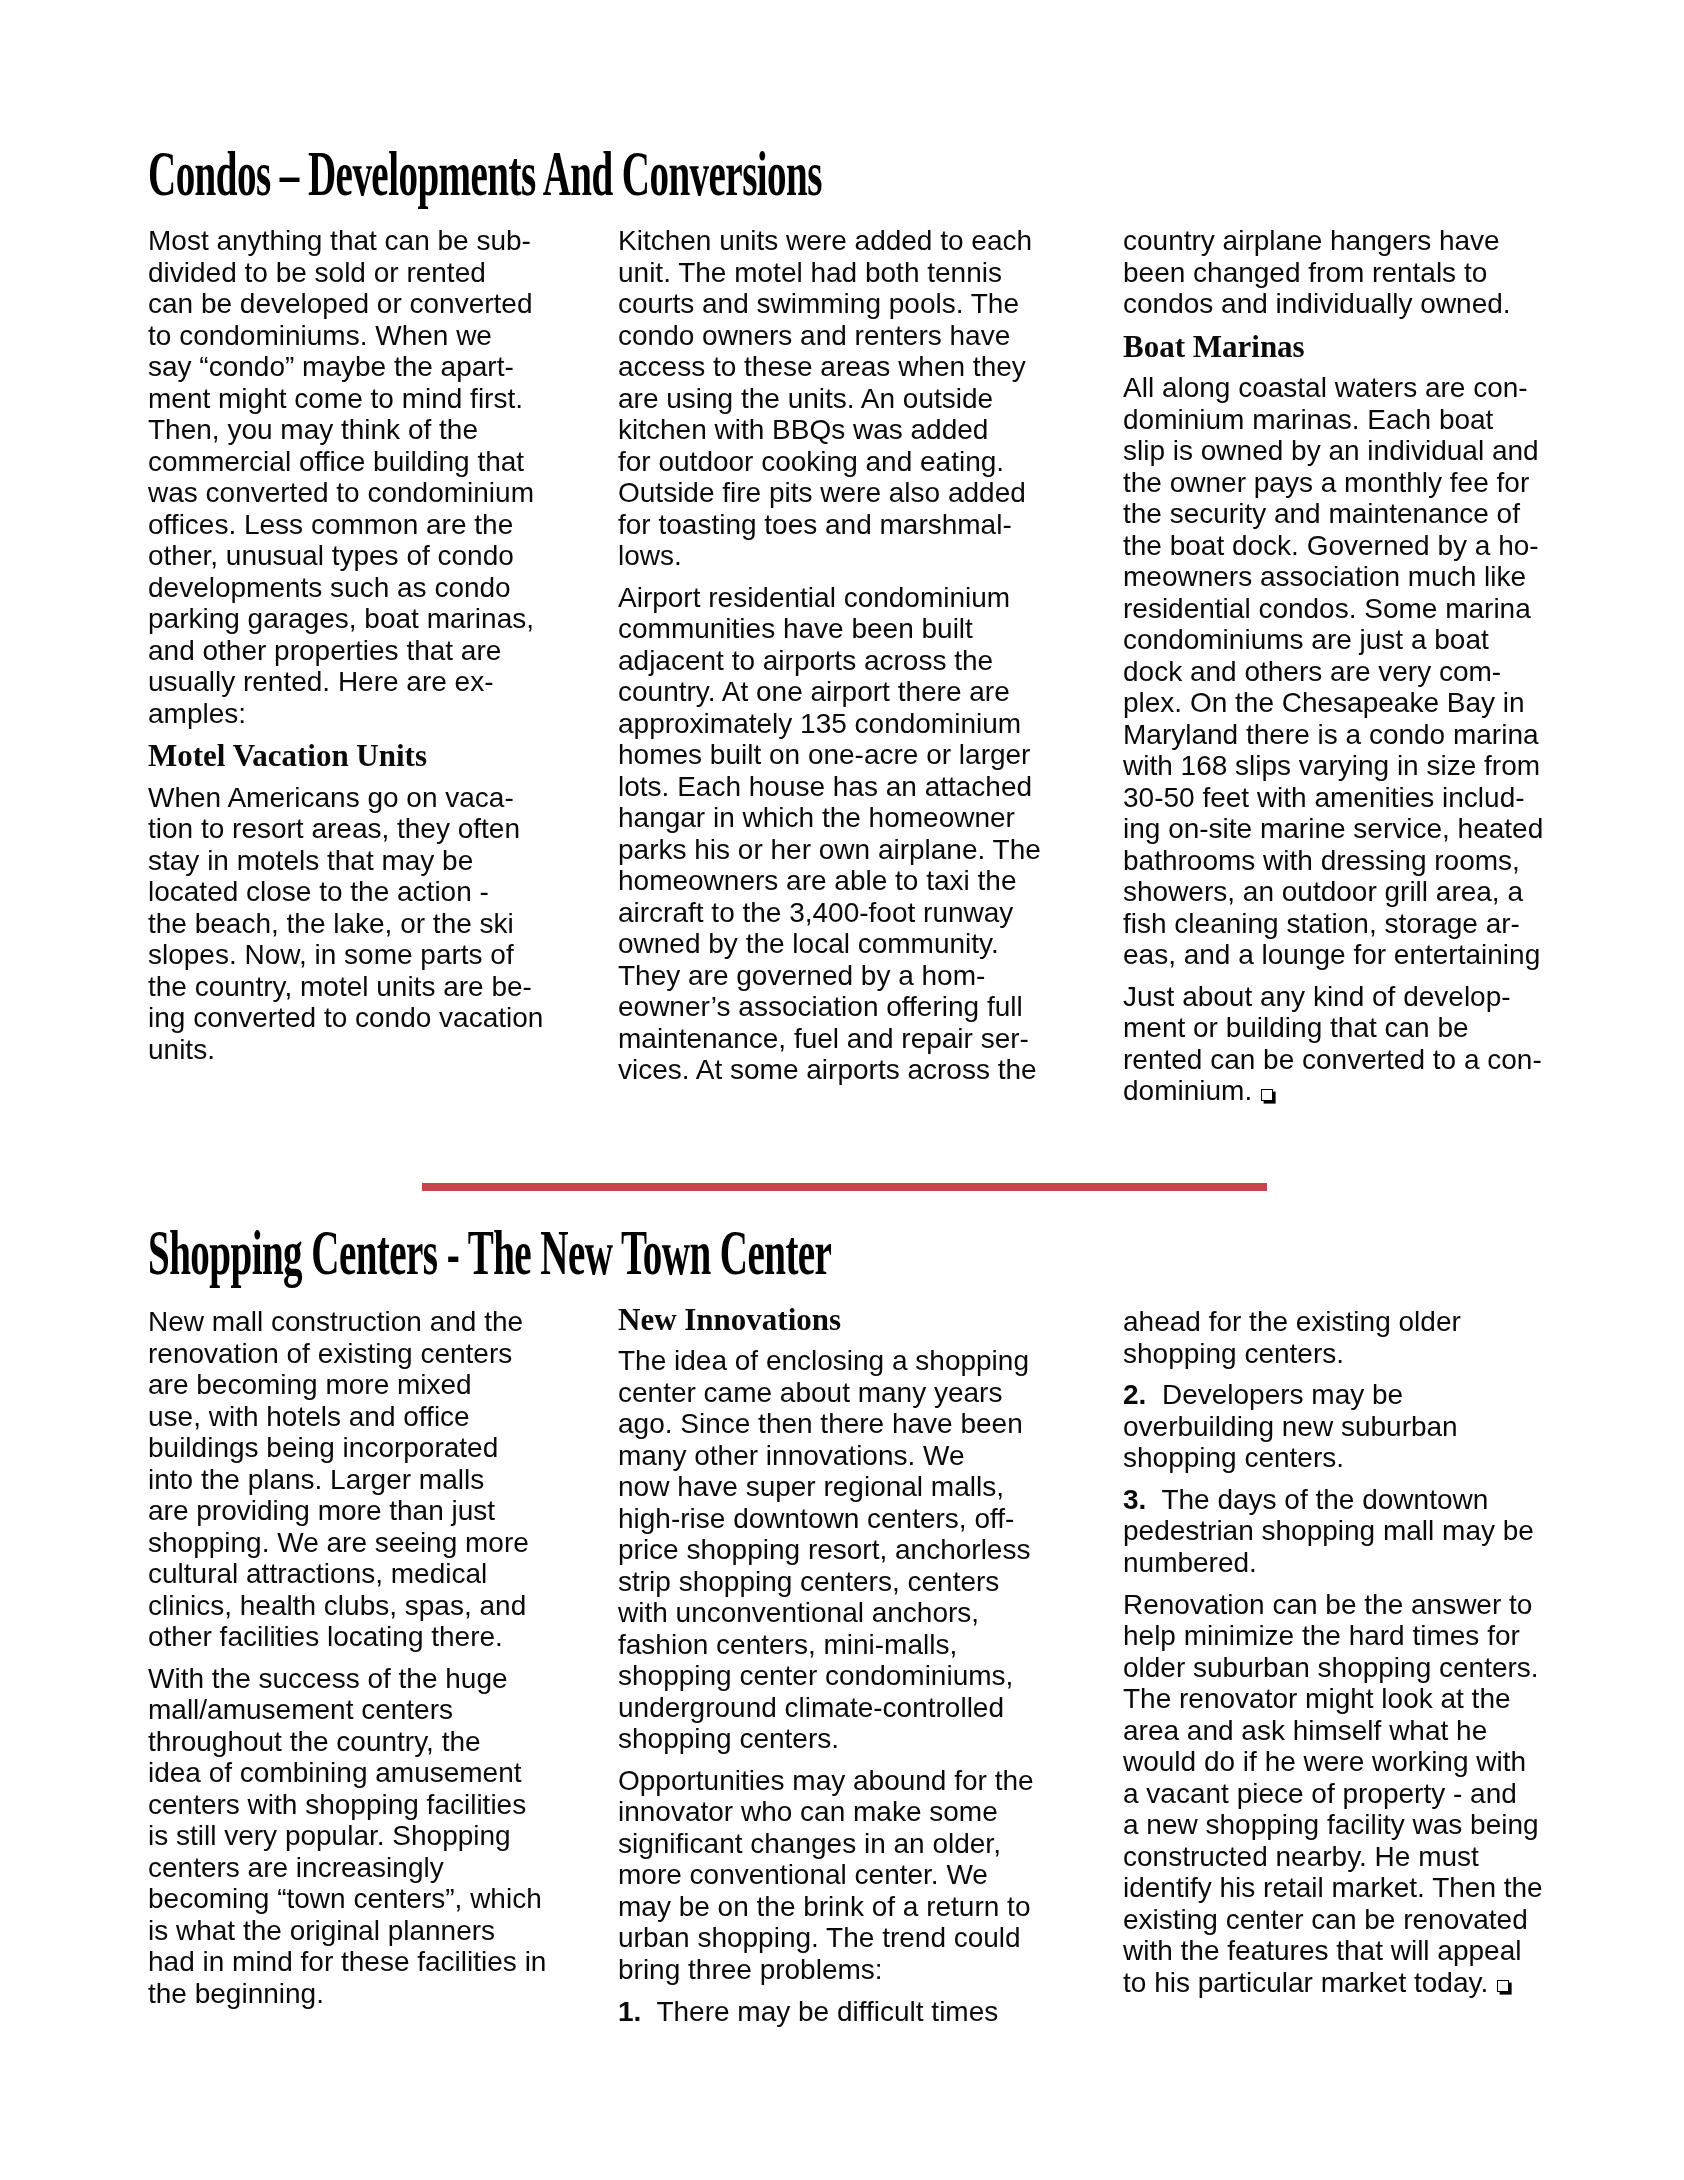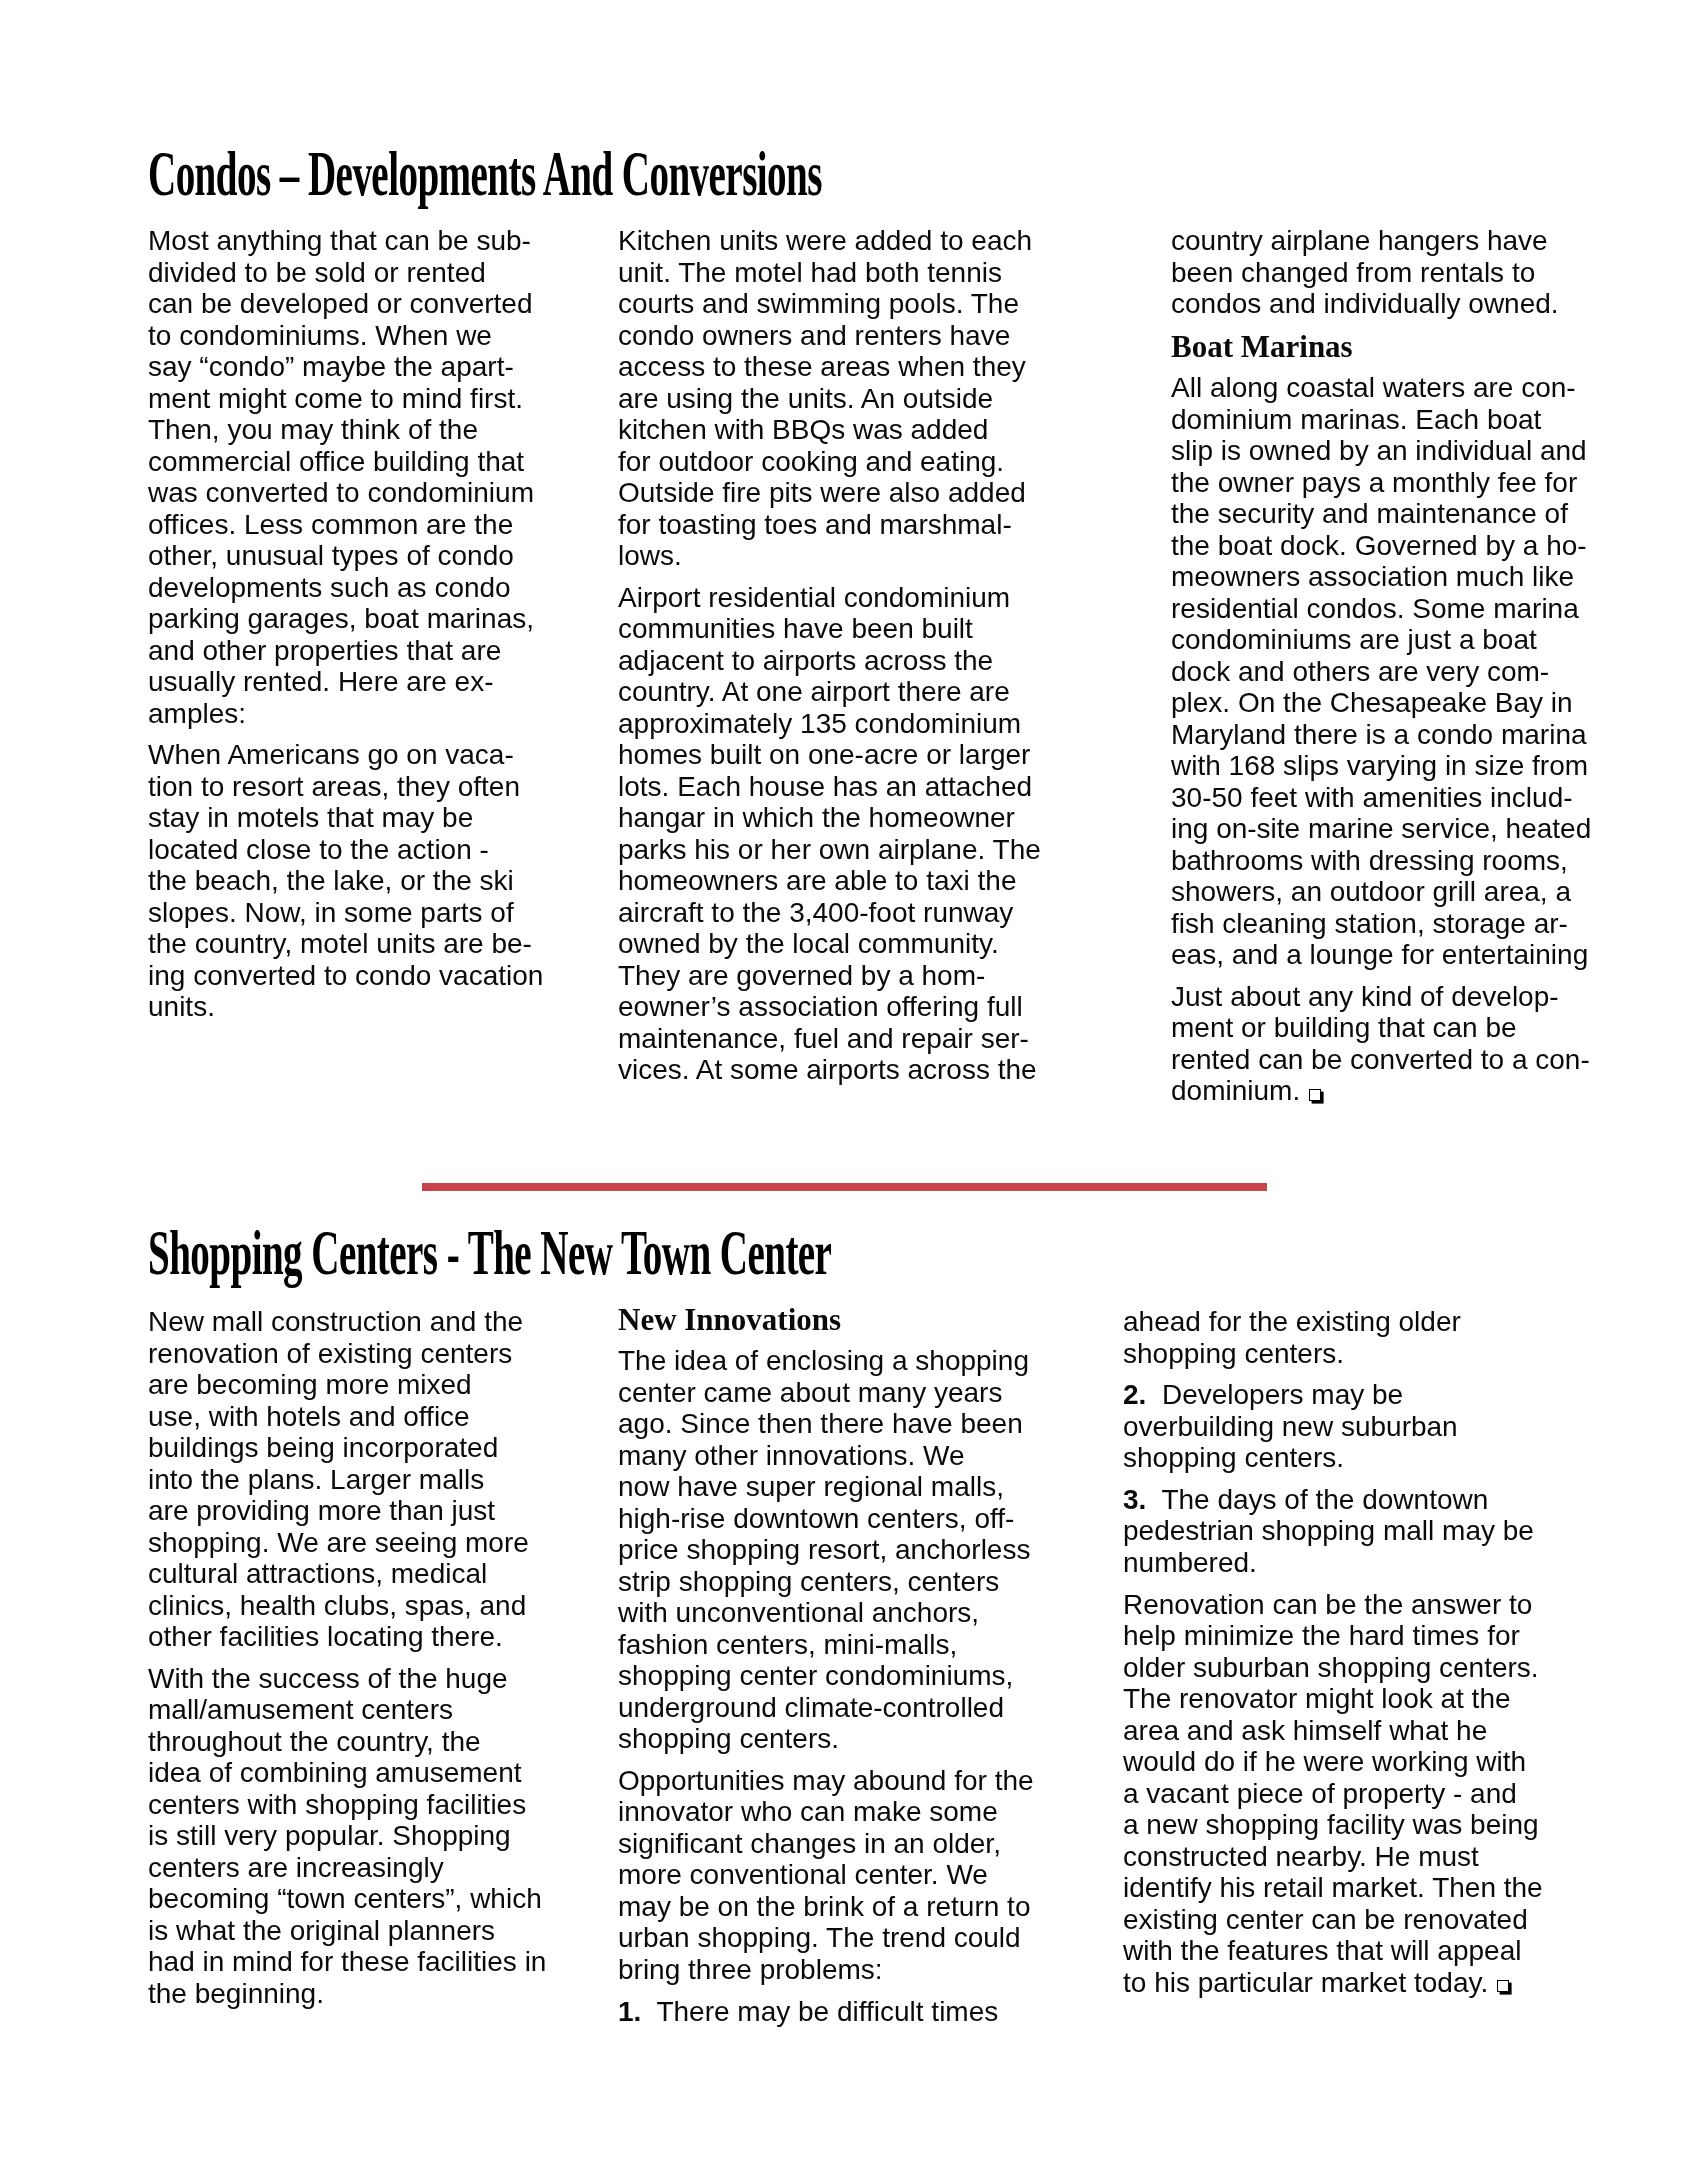--- a/index.html
+++ b/index.html
@@ -36,20 +36,21 @@
       <span class="line"><span>commercial office building that</span></span>
       <span class="line"><span>was converted to condominium</span></span>
       <span class="line"><span>offices. Less common are the</span></span>
       <span class="line"><span>other, unusual types of condo</span></span>
       <span class="line"><span>developments such as condo</span></span>
       <span class="line"><span>parking garages, boat marinas,</span></span>
       <span class="line"><span>and other properties that are</span></span>
       <span class="line"><span>usually rented. Here are ex-</span></span>
       <span class="line"><span>amples:</span></span>
     </div>
+    <span class="sub">Motel Vacation Units</span>
     <div class="para">
       <span class="line"><span>When Americans go on vaca-</span></span>
       <span class="line"><span>tion to resort areas, they often</span></span>
       <span class="line"><span>stay in motels that may be</span></span>
       <span class="line"><span>located close to the action -</span></span>
       <span class="line"><span>the beach, the lake, or the ski</span></span>
       <span class="line"><span>slopes. Now, in some parts of</span></span>
       <span class="line"><span>the country, motel units are be-</span></span>
       <span class="line"><span>ing converted to condo vacation</span></span>
       <span class="line"><span>units.</span></span>
@@ -81,21 +82,21 @@
       <span class="line"><span>parks his or her own airplane. The</span></span>
       <span class="line"><span>homeowners are able to taxi the</span></span>
       <span class="line"><span>aircraft to the 3,400-foot runway</span></span>
       <span class="line"><span>owned by the local community.</span></span>
       <span class="line"><span>They are governed by a hom-</span></span>
       <span class="line"><span>eowner’s association offering full</span></span>
       <span class="line"><span>maintenance, fuel and repair ser-</span></span>
       <span class="line"><span>vices. At some airports across the</span></span>
     </div>
   </div>
-<div class="col" style="left:1123px; top:225px;margin-left:48px;">
+<div class="col" style="left:1123px; top:225px;">
     <div class="para">
       <span class="line"><span>country airplane hangers have</span></span>
       <span class="line"><span>been changed from rentals to</span></span>
       <span class="line"><span>condos and individually owned.</span></span>
     </div>
     <span class="sub">Boat Marinas</span>
     <div class="para">
       <span class="line"><span>All along coastal waters are con-</span></span>
       <span class="line"><span>dominium marinas. Each boat</span></span>
       <span class="line"><span>slip is owned by an individual and</span></span>

